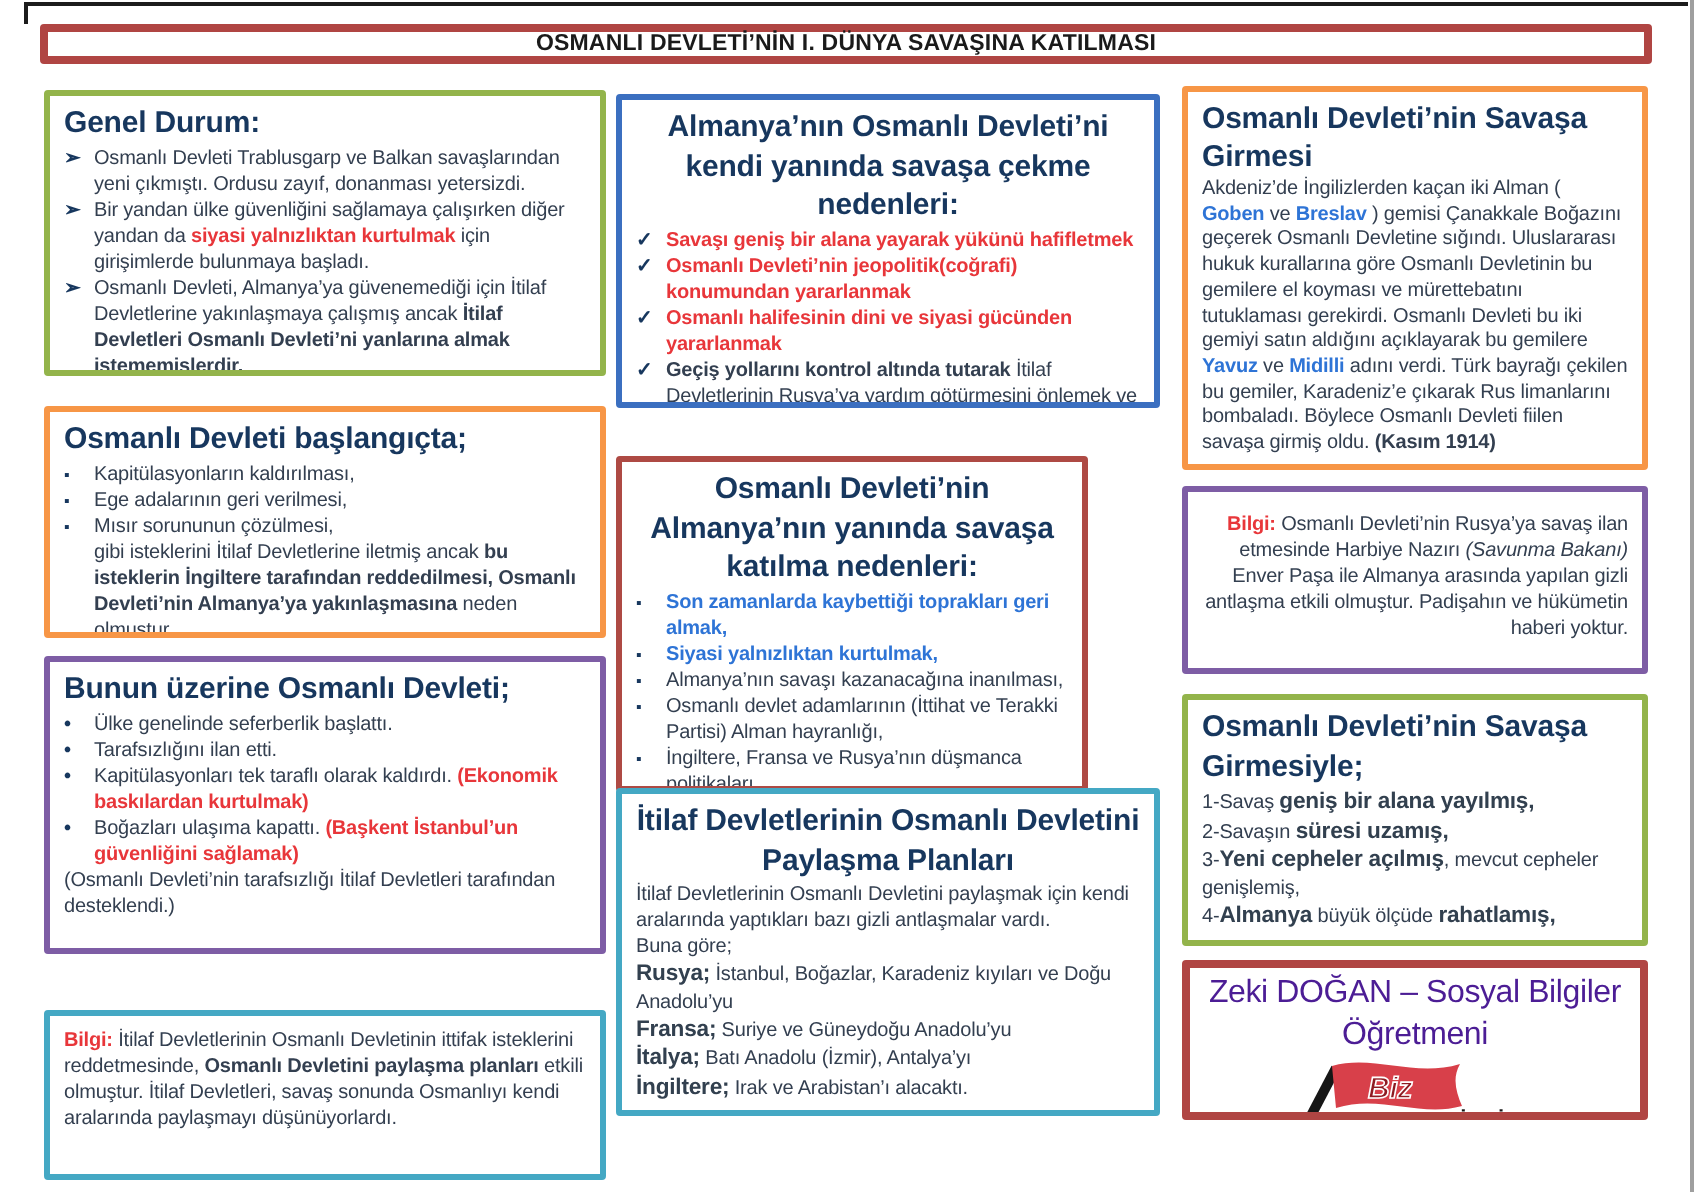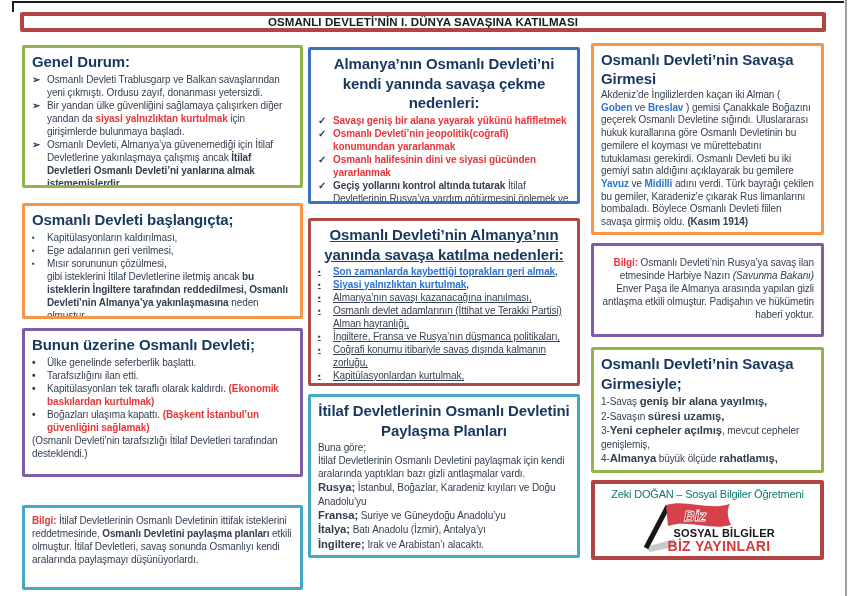--- a/index.html
+++ b/index.html
@@ -37,21 +37,21 @@
   .li .txt{flex:1;}
   .tail{margin-left:15px;}
   .tail0{margin-left:0;}
   .s-b{font-weight:bold;}
   .s-i{font-style:italic;}
   .s-red{color:#E8363A;font-weight:bold;}
   .s-blue{color:#2E74D6;font-weight:bold;}
   .s-bb{font-weight:bold;font-size:11.3px;color:#32404F;}
   .numline{margin:0;}
 
-  .author{font-size:11px;color:#0f766e;text-align:center;margin-top:3px;letter-spacing:-0.2px;}
+  .author{font-size:16px;color:#4c1d95;text-align:center;margin-top:3px;letter-spacing:-0.2px;}
   .logo{position:relative;width:160px;height:50px;margin:1px auto 0 auto;}
   .logo svg{position:absolute;left:4px;top:0;}
   .logo .l1{position:absolute;left:46px;top:24px;font-size:11px;font-weight:bold;color:#161616;letter-spacing:0.2px;white-space:nowrap;}
   .logo .l2{position:absolute;left:40px;top:35px;font-size:14px;font-weight:bold;color:#D8393F;letter-spacing:0.3px;white-space:nowrap;}
 </style>
 </head>
 <body>
 
 <div class="edge" style="left:12px;top:1px;width:832px;height:2px;"></div>
 <div class="edge" style="left:12px;top:1px;width:2px;height:11px;"></div>
@@ -132,21 +132,21 @@
   <div class="li">
       <span class="bullet">✓</span>
       <span class="txt"><span class="s-red">Osmanlı halifesinin dini ve siyasi gücünden yararlanmak</span></span>
     </div>
   <div class="li">
       <span class="bullet">✓</span>
       <span class="txt"><span class="s-b">Geçiş yollarını kontrol altında tutarak</span><span> İtilaf Devletlerinin Rusya’ya yardım götürmesini önlemek ve İngiltere’nin sömürgelerine giden yolları kesmek.</span></span>
     </div>
 </section>
 
-<section class="box b-dred" style="left:308px;top:218px;width:272px;height:168px;text-decoration:underline;">
+<section class="box b-dred" style="left:308px;top:228px;width:236px;height:168px;">
   <div class="hdr hdr-c">Osmanlı Devleti’nin Almanya’nın yanında savaşa katılma nedenleri:</div>
   <div class="li">
       <span class="bullet sq">▪</span>
       <span class="txt"><span class="s-blue">Son zamanlarda kaybettiği toprakları geri almak,</span></span>
     </div>
   <div class="li">
       <span class="bullet sq">▪</span>
       <span class="txt"><span class="s-blue">Siyasi yalnızlıktan kurtulmak,</span></span>
     </div>
   <div class="li">
@@ -166,22 +166,22 @@
       <span class="txt"><span>Coğrafi konumu itibariyle savaş dışında kalmanın zorluğu,</span></span>
     </div>
   <div class="li">
       <span class="bullet sq">▪</span>
       <span class="txt"><span>Kapitülasyonlardan kurtulmak,</span></span>
     </div>
 </section>
 
 <section class="box b-teal" style="left:308px;top:394px;width:272px;height:164px;">
   <div class="hdr hdr-c">İtilaf Devletlerinin Osmanlı Devletini Paylaşma Planları</div>
+  <div><span>İtilaf Devletlerinin Osmanlı Devletini paylaşmak için kendi aralarında yaptıkları bazı gizli antlaşmalar vardı.</span></div>
   <div><span>Buna göre;</span></div>
-  <div><span>İtilaf Devletlerinin Osmanlı Devletini paylaşmak için kendi aralarında yaptıkları bazı gizli antlaşmalar vardı.</span></div>
   <div class="numline"><span class="s-bb">Rusya;</span><span> İstanbul, Boğazlar, Karadeniz kıyıları ve Doğu Anadolu’yu</span></div>
   <div class="numline"><span class="s-bb">Fransa;</span><span> Suriye ve Güneydoğu Anadolu’yu</span></div>
   <div class="numline"><span class="s-bb">İtalya;</span><span> Batı Anadolu (İzmir), Antalya’yı</span></div>
   <div class="numline"><span class="s-bb">İngiltere;</span><span> Irak ve Arabistan’ı alacaktı.</span></div>
 </section>
 
 <section class="box b-orange" style="left:591px;top:43px;width:233px;height:192px;line-height:1.27;">
   <div class="hdr">Osmanlı Devleti’nin Savaşa Girmesi</div>
   <div><span>Akdeniz’de İngilizlerden kaçan iki Alman ( </span><span class="s-blue">Goben</span><span> ve </span><span class="s-blue">Breslav</span><span> ) gemisi Çanakkale Boğazını geçerek Osmanlı Devletine sığındı. Uluslararası hukuk kurallarına göre Osmanlı Devletinin bu gemilere el koyması ve mürettebatını tutuklaması gerekirdi. Osmanlı Devleti bu iki gemiyi satın aldığını açıklayarak bu gemilere </span><span class="s-blue">Yavuz</span><span> ve </span><span class="s-blue">Midilli</span><span> adını verdi. Türk bayrağı çekilen bu gemiler, Karadeniz’e çıkarak Rus limanlarını bombaladı. Böylece Osmanlı Devleti fiilen savaşa girmiş oldu. </span><span class="s-b">(Kasım 1914)</span></div>
 </section>

